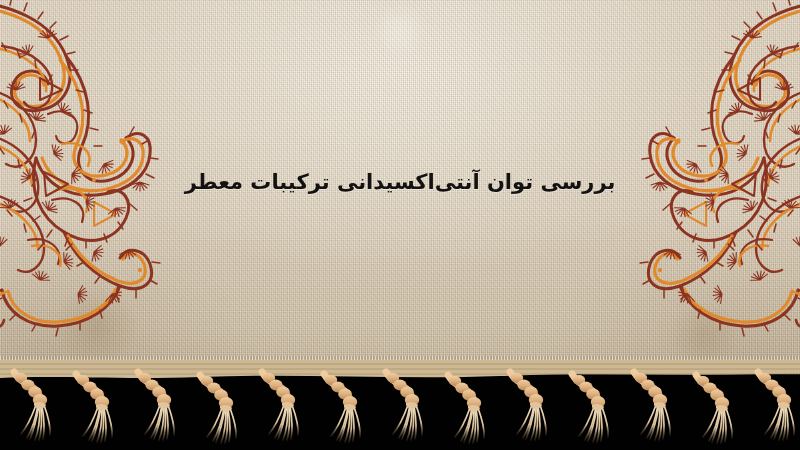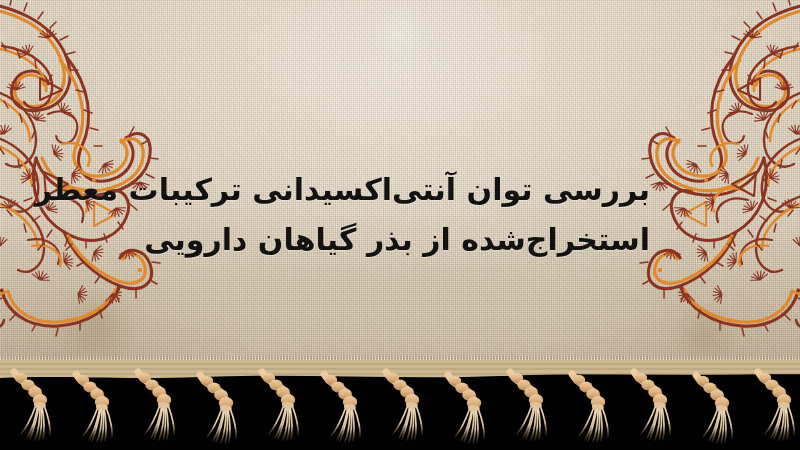--- a/index.html
+++ b/index.html
@@ -59,21 +59,21 @@
   .orn{position:absolute;top:-6px;height:360px;width:300px;}
   .orn svg{width:100%;height:100%;display:block;}
   .orn-left{left:-56px;}
   .orn-right{right:-56px;transform:scaleX(-1);}
 
   
   .title{
     position:absolute;left:0;right:0;top:165px;
     text-align:center;
     color:#141210;
-    font-size:30px;
+    font-size:21px;
     font-weight:bold;
     line-height:1.68;
     letter-spacing:0px;
     direction:rtl;
     text-shadow:0 1px 0 rgba(255,255,255,.35);
     padding:0 150px;
   }
   .title .ln{display:block;white-space:nowrap;}
 
   
@@ -379,21 +379,20 @@
         <path d="M62 298 C 50 302, 42 313, 46 323" stroke="#e08a2e" stroke-width="2.6"></path>
         <circle cx="52" cy="322" r="2.2" fill="#e08a2e" stroke="none"></circle>
         <circle cx="196" cy="276" r="2.2" fill="#e08a2e" stroke="none"></circle>
         <circle cx="150" cy="186" r="2.0" fill="#e08a2e" stroke="none"></circle>
       </g>
     </svg>
   </div>
 
   <div class="title">
     <span class="ln">بررسی توان آنتی‌اکسیدانی ترکیبات معطر</span>
-    <span class="ln">استخراج‌شده از بذر گیاهان دارویی</span>
   </div>
 
   <div class="blackband"></div>
   <div class="hem"></div>
 
   <div class="fringe">
     <svg viewBox="0 0 800 90" preserveAspectRatio="none" xmlns="http://www.w3.org/2000/svg" aria-hidden="true">
       <defs>
         <linearGradient id="cord" x1="0" y1="0" x2="0" y2="1">
           <stop offset="0%" stop-color="#f0cda0"></stop>

